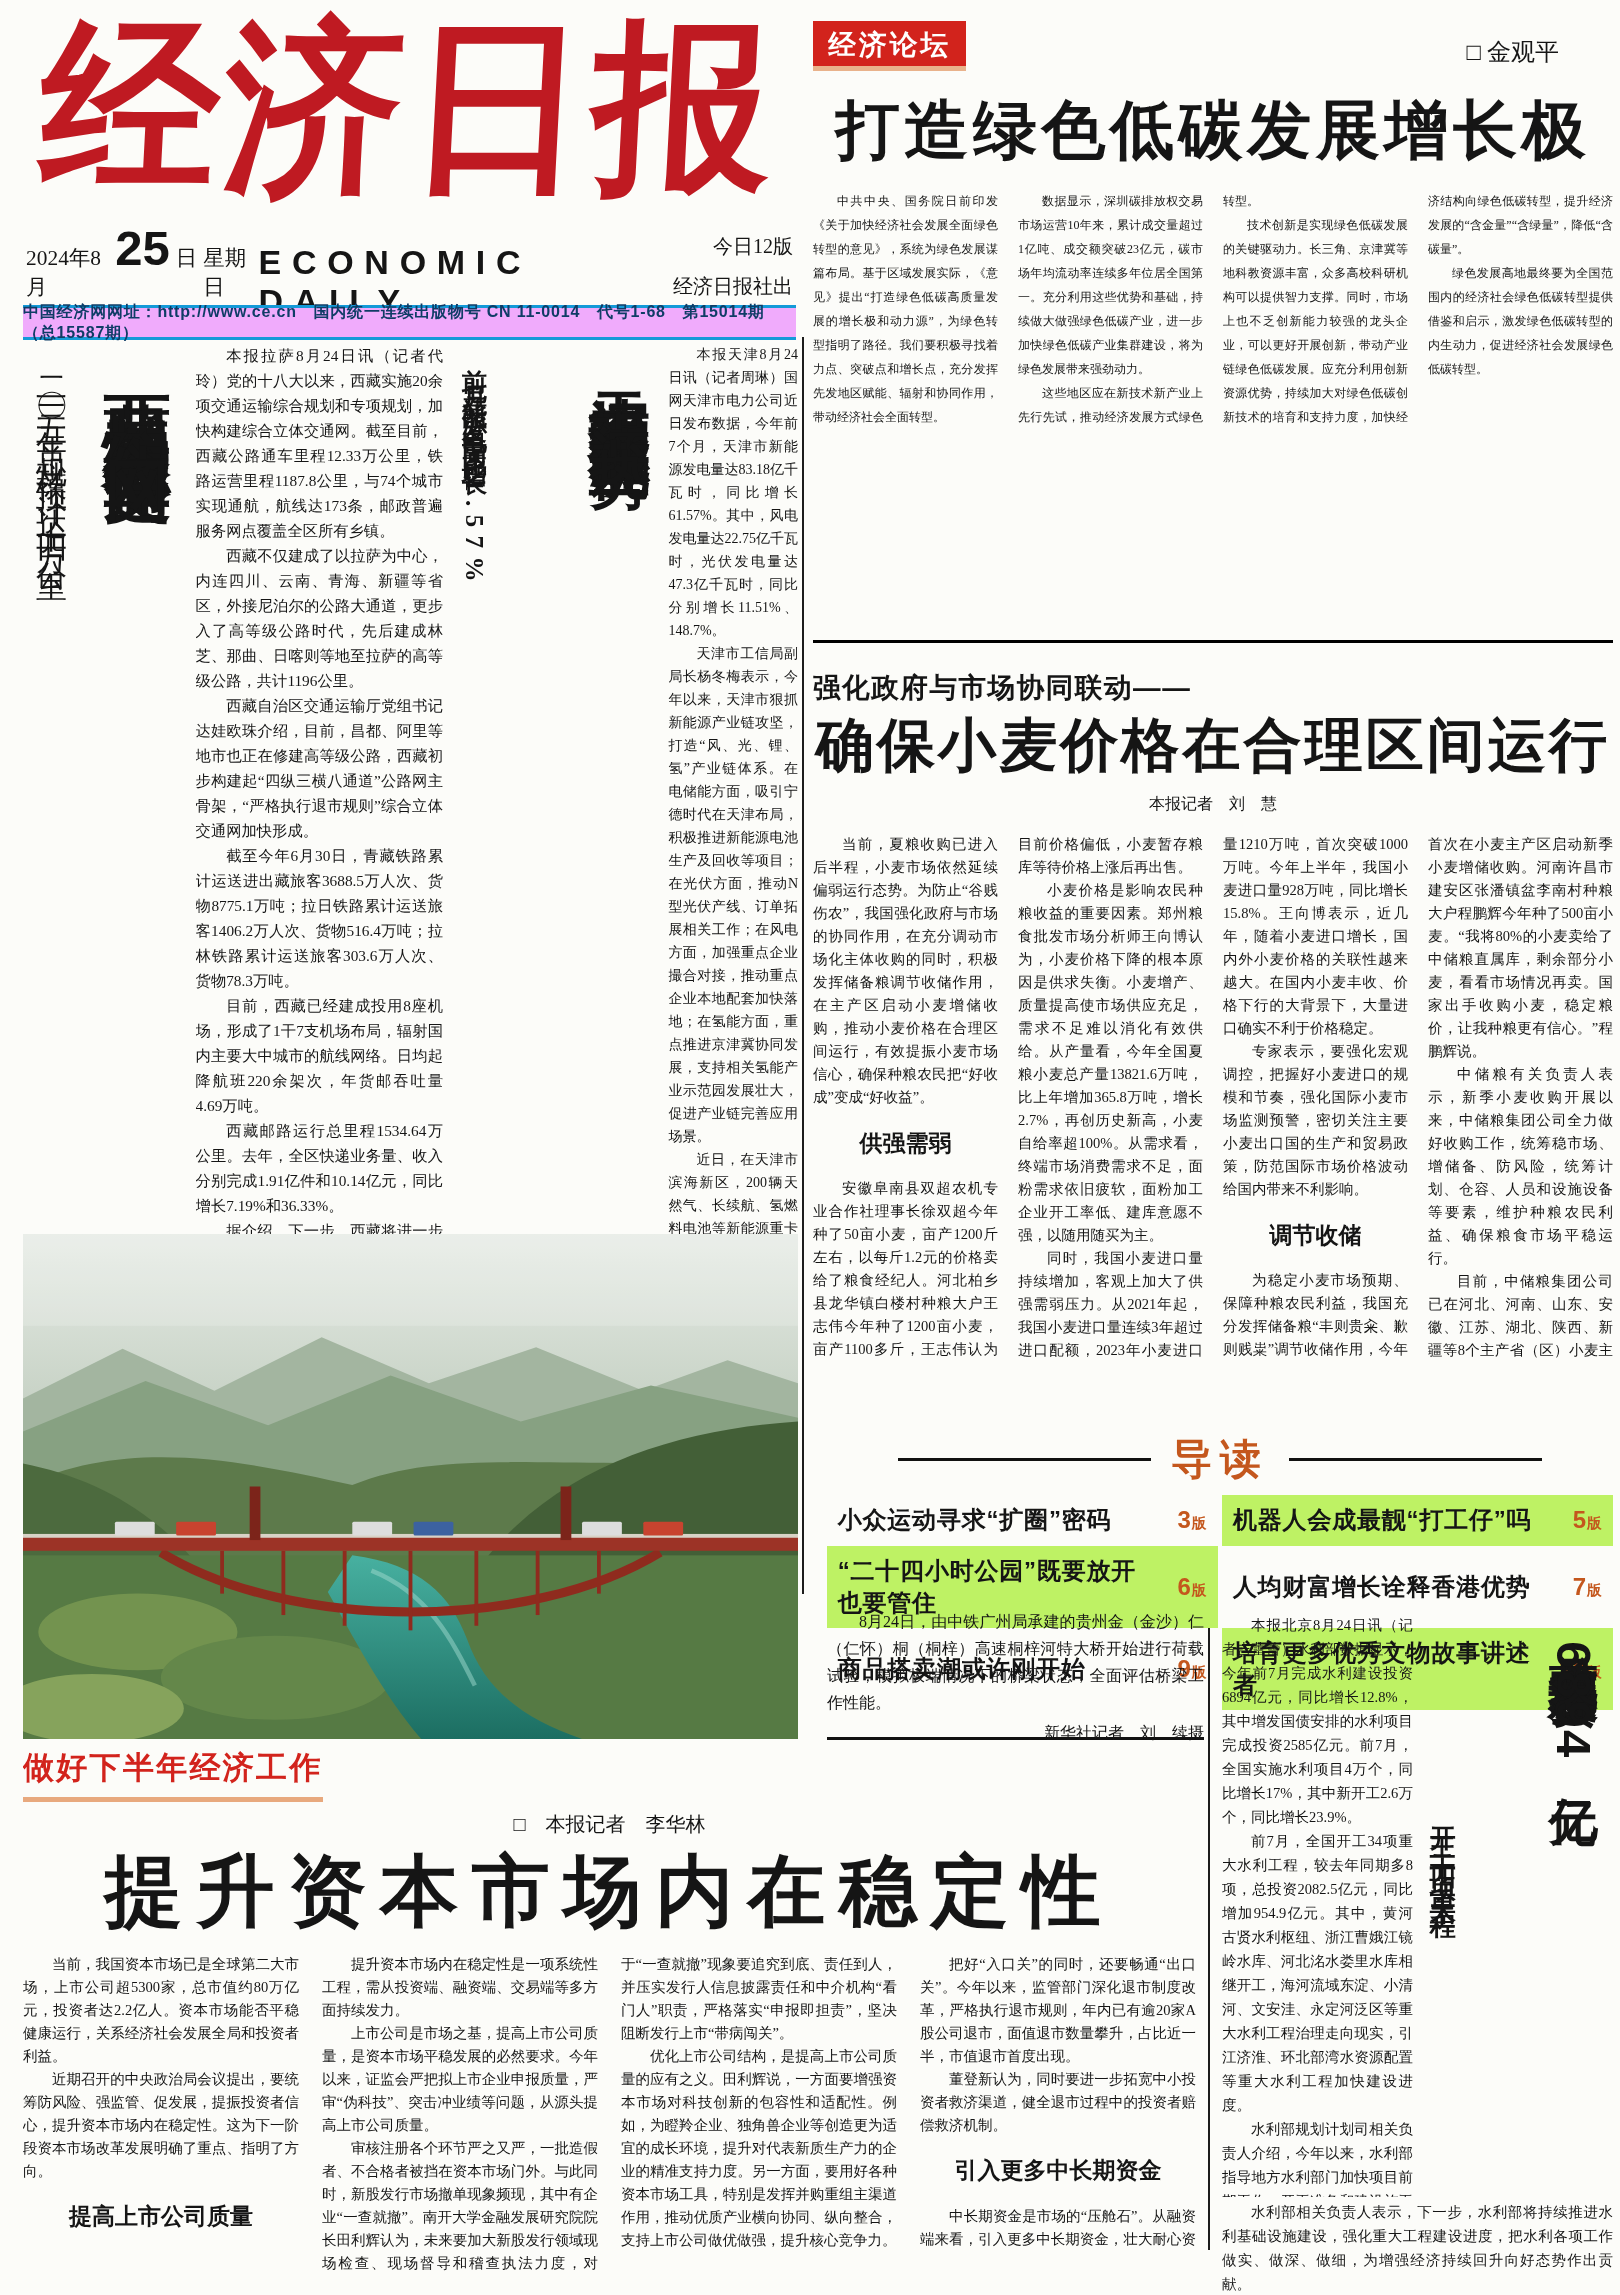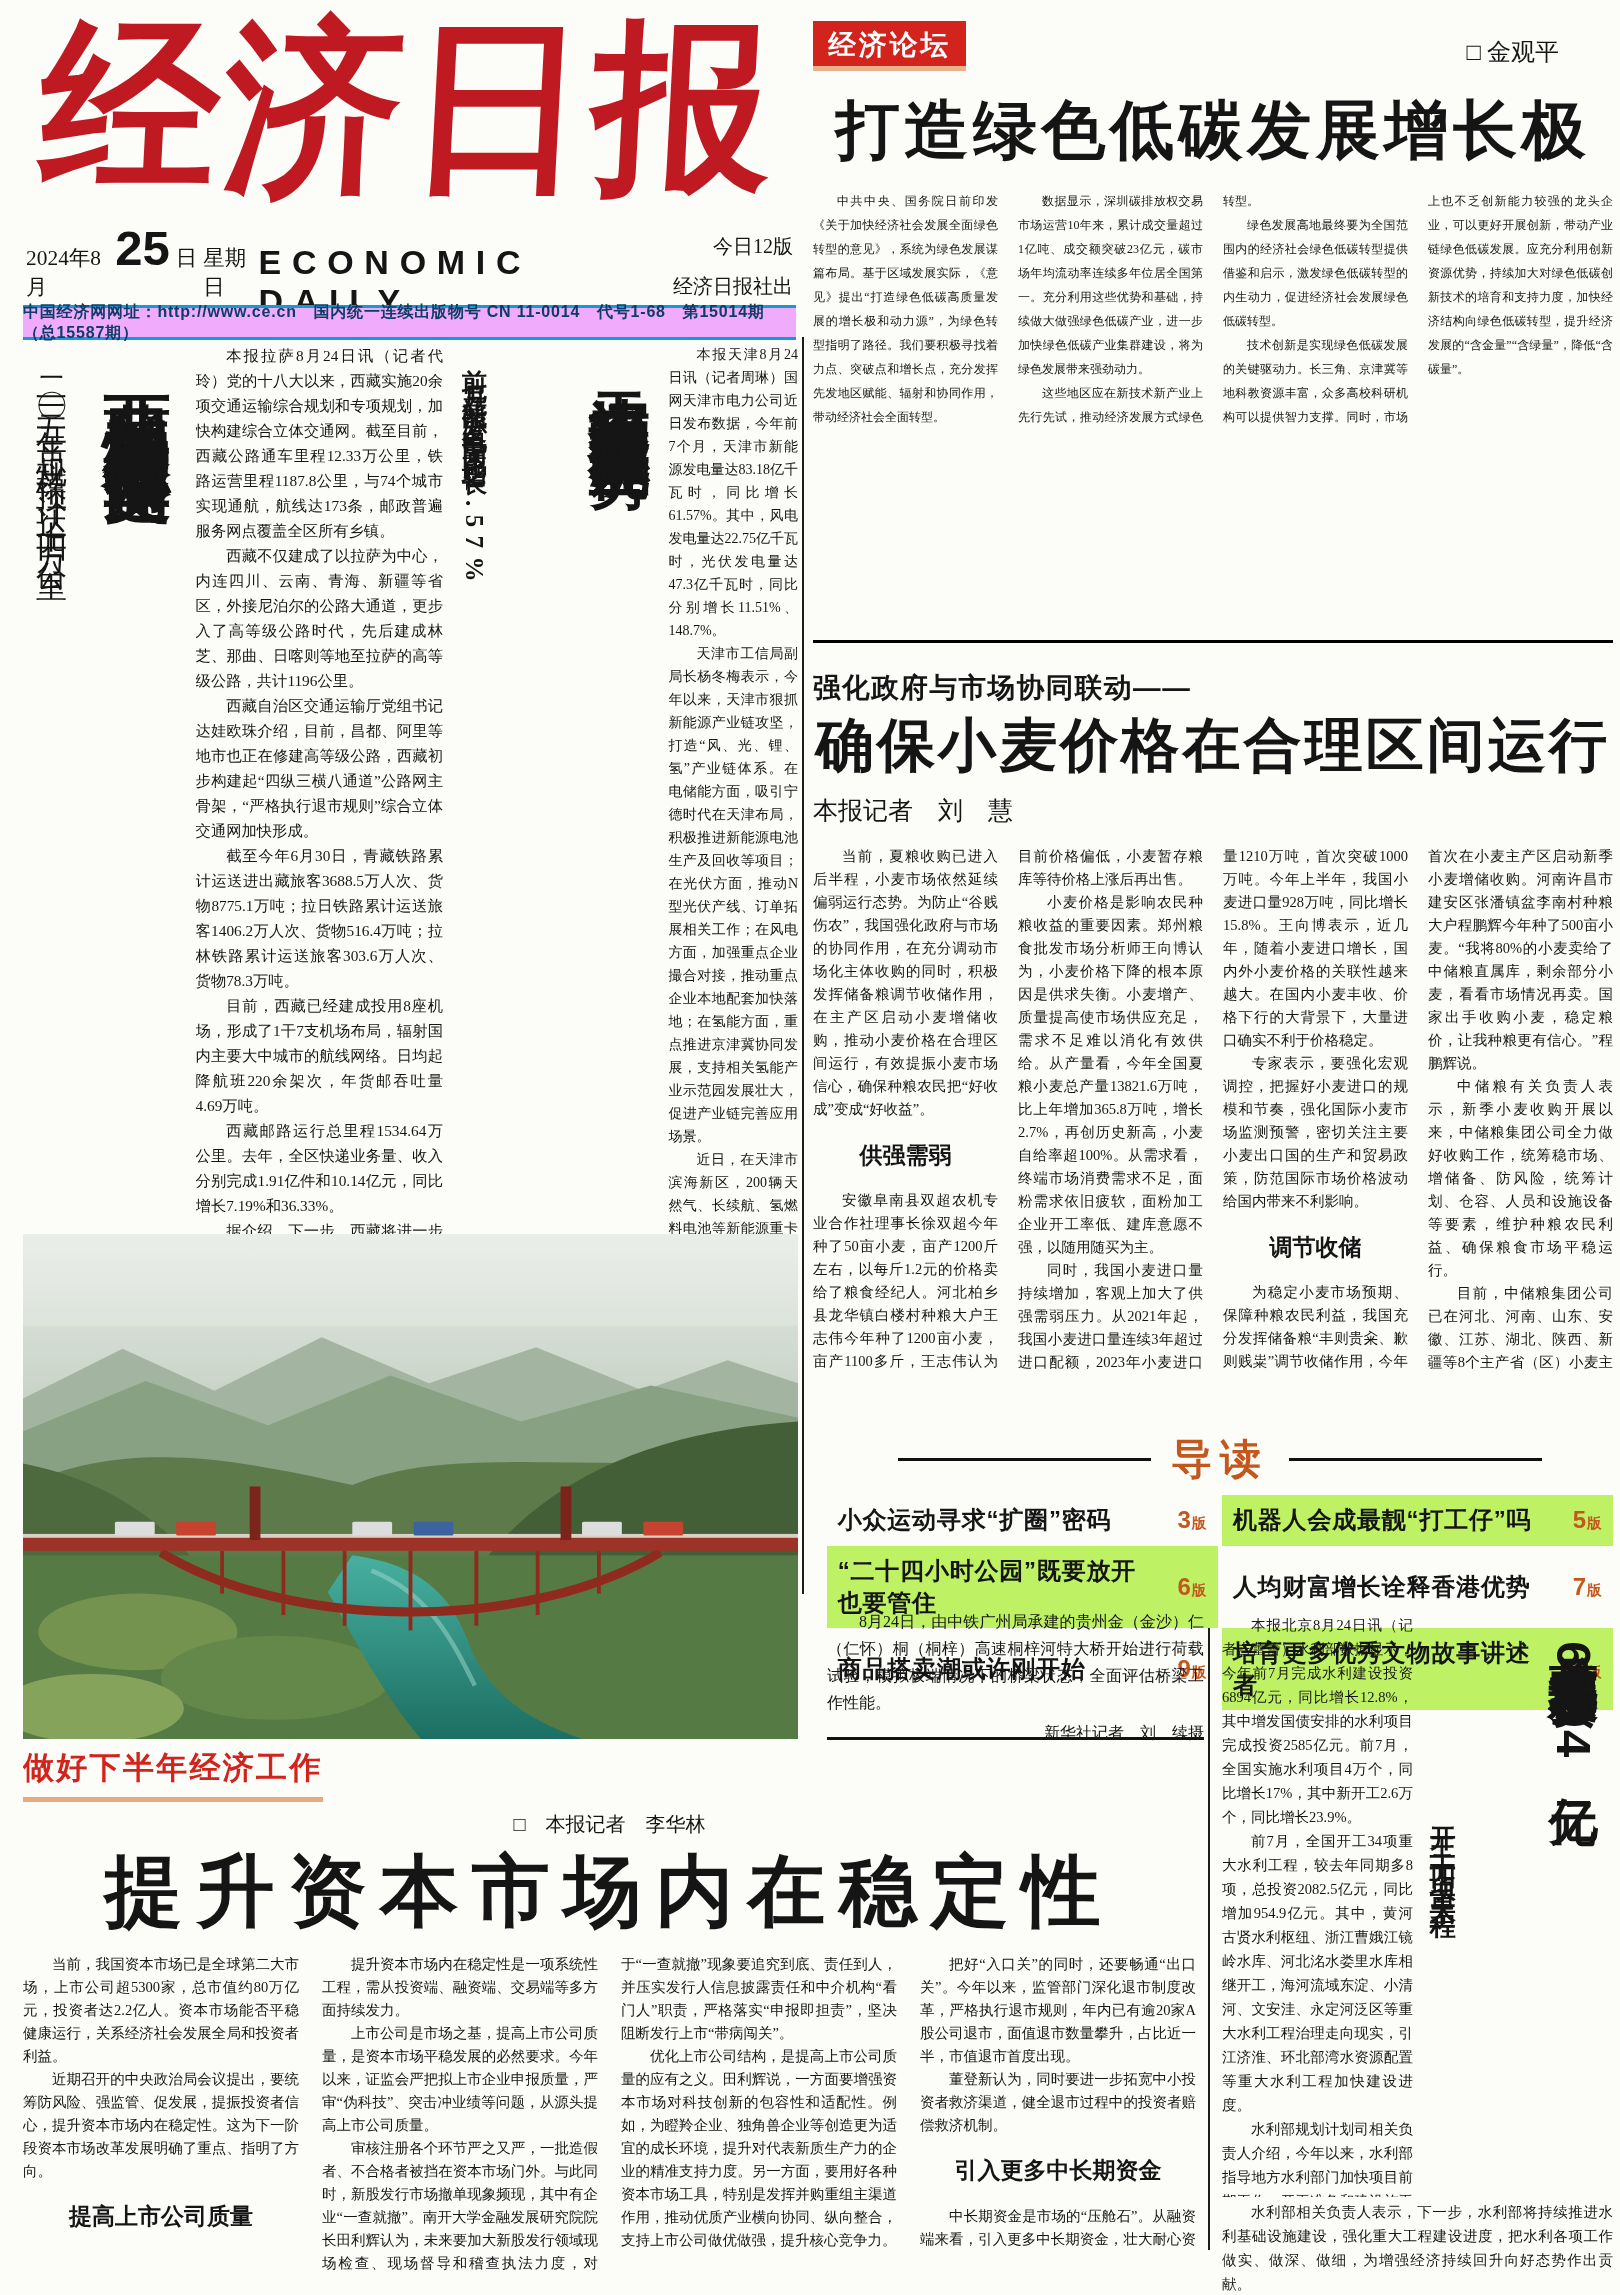--- a/index.html
+++ b/index.html
@@ -48,21 +48,21 @@
   .tianjin{left:453px;top:343px;width:345px;height:893px;display:flex;gap:10.7px;overflow:hidden;}
   .tj-sub{writing-mode:vertical-rl;font-size:25px;letter-spacing:8.4px;width:38px;padding-top:6.1px;font-weight:600;}
   .tj-head{writing-mode:vertical-rl;font:900 61px/1.25 "Liberation Sans",sans-serif;
       height:536px;width:156px;letter-spacing:4.6px;}
   .tj-body{flex:1;font-size:14px;line-height:23px;text-align:justify;overflow:hidden;}
   
   .wheat{left:813px;top:655px;width:800px;height:775px;overflow:hidden;}
   .wheat-kicker{font:700 27.6px "Liberation Sans",sans-serif;margin:13.8px 0 6.1px;letter-spacing:1.5px;}
   .wheat-headline{font:900 58px/1.12 "Liberation Sans",sans-serif;text-align:center;
       letter-spacing:3.1px;margin:7.7px 0 15.3px;white-space:nowrap;}
-  .wheat-byline{text-align:left;font-size:25px;margin-bottom:18.4px;}
+  .wheat-byline{text-align:center;font-size:16px;margin-bottom:18.4px;}
   .wheat-body{column-count:4;column-gap:20px;height:541px;overflow:hidden;
       font-size:14.5px;line-height:23px;text-align:justify;}
   .colhead{font:900 23px "Liberation Sans",sans-serif;text-align:center;margin:18.4px 0;
       break-inside:avoid;text-indent:0;}
   
   .daodu{left:827px;top:1439px;width:786px;height:204px;}
   .daodu-head{display:flex;align-items:center;justify-content:center;gap:20px;}
   .daodu-line{height:3.1px;background:#111;width:253px;}
   .daodu-title{font:900 41px/1 "Liberation Sans",sans-serif;color:#c4571d;letter-spacing:7.7px;}
   .daodu-grid{display:grid;grid-template-columns:1fr 1fr;column-gap:4.6px;margin-top:15.3px;}
@@ -128,22 +128,22 @@
   <div class="abs forum">
     <div class="forum-top">
       <span class="forum-label">经济论坛</span>
       <span class="forum-byline">□ 金观平</span>
     </div>
     <div class="forum-headline">打造绿色低碳发展增长极</div>
     <div class="forum-body">
       <p>中共中央、国务院日前印发《关于加快经济社会发展全面绿色转型的意见》，系统为绿色发展谋篇布局。基于区域发展实际，《意见》提出“打造绿色低碳高质量发展的增长极和动力源”，为绿色转型指明了路径。我们要积极寻找着力点、突破点和增长点，充分发挥先发地区赋能、辐射和协同作用，带动经济社会全面转型。</p>
       <p>数据显示，深圳碳排放权交易市场运营10年来，累计成交量超过1亿吨、成交额突破23亿元，碳市场年均流动率连续多年位居全国第一。充分利用这些优势和基础，持续做大做强绿色低碳产业，进一步加快绿色低碳产业集群建设，将为绿色发展带来强劲动力。</p>
       <p>这些地区应在新技术新产业上先行先试，推动经济发展方式绿色转型。</p>
+      <p>技术创新是实现绿色低碳发展的关键驱动力。长三角、京津冀等地科教资源丰富，众多高校科研机构可以提供智力支撑。同时，市场上也不乏创新能力较强的龙头企业，可以更好开展创新，带动产业链绿色低碳发展。应充分利用创新资源优势，持续加大对绿色低碳创新技术的培育和支持力度，加快经济结构向绿色低碳转型，提升经济发展的“含金量”“含绿量”，降低“含碳量”。</p>
       <p>绿色发展高地最终要为全国范围内的经济社会绿色低碳转型提供借鉴和启示，激发绿色低碳转型的内生动力，促进经济社会发展绿色低碳转型。</p>
-      <p>技术创新是实现绿色低碳发展的关键驱动力。长三角、京津冀等地科教资源丰富，众多高校科研机构可以提供智力支撑。同时，市场上也不乏创新能力较强的龙头企业，可以更好开展创新，带动产业链绿色低碳发展。应充分利用创新资源优势，持续加大对绿色低碳创新技术的培育和支持力度，加快经济结构向绿色低碳转型，提升经济发展的“含金量”“含绿量”，降低“含碳量”。</p>
     </div>
   </div>
 
   <div class="abs tibet">
     <div class="tibet-sub">二〇三五年总规模预计达十四万公里</div>
     <div class="tibet-head">西藏加快构建综合立体交通网</div>
     <div class="tibet-body">
       <p>本报拉萨8月24日讯（记者代玲）党的十八大以来，西藏实施20余项交通运输综合规划和专项规划，加快构建综合立体交通网。截至目前，西藏公路通车里程12.33万公里，铁路运营里程1187.8公里，与74个城市实现通航，航线达173条，邮政普遍服务网点覆盖全区所有乡镇。</p>
       <p>西藏不仅建成了以拉萨为中心，内连四川、云南、青海、新疆等省区，外接尼泊尔的公路大通道，更步入了高等级公路时代，先后建成林芝、那曲、日喀则等地至拉萨的高等级公路，共计1196公里。</p>
       <p>西藏自治区交通运输厅党组书记达娃欧珠介绍，目前，昌都、阿里等地市也正在修建高等级公路，西藏初步构建起“四纵三横八通道”公路网主骨架，“严格执行退市规则”综合立体交通网加快形成。</p>

